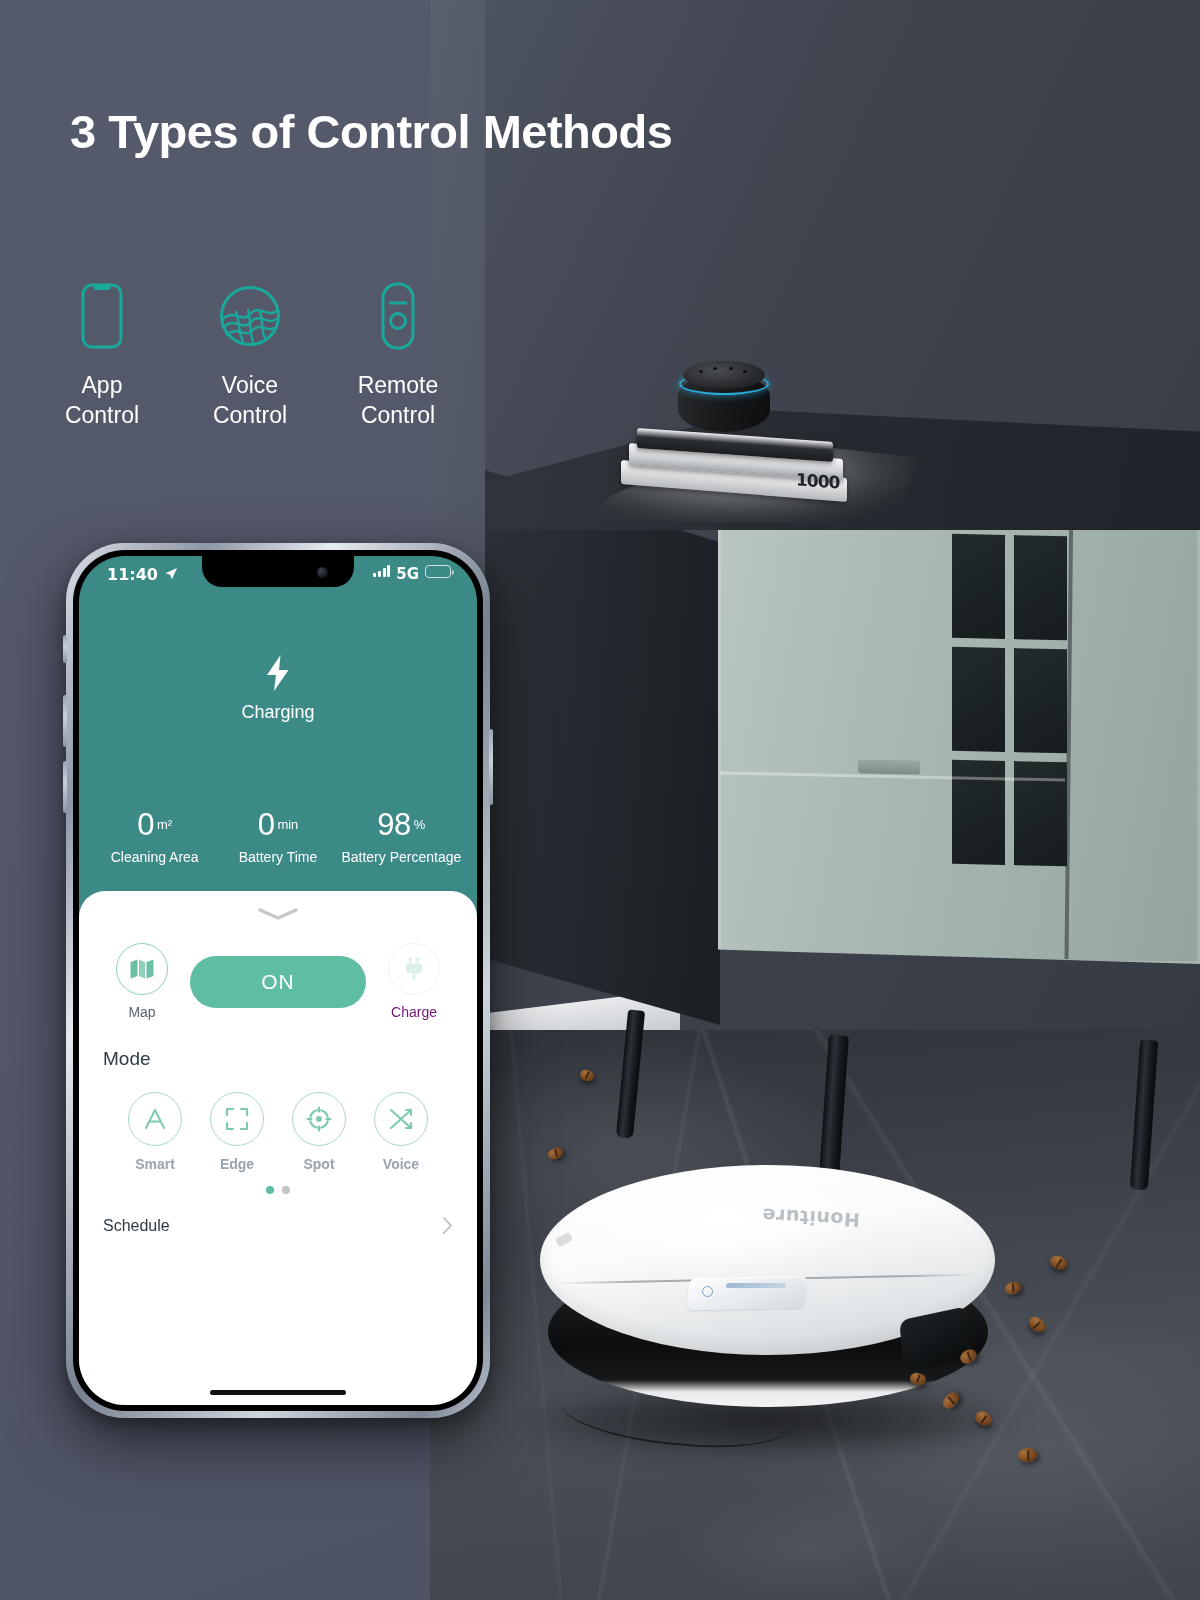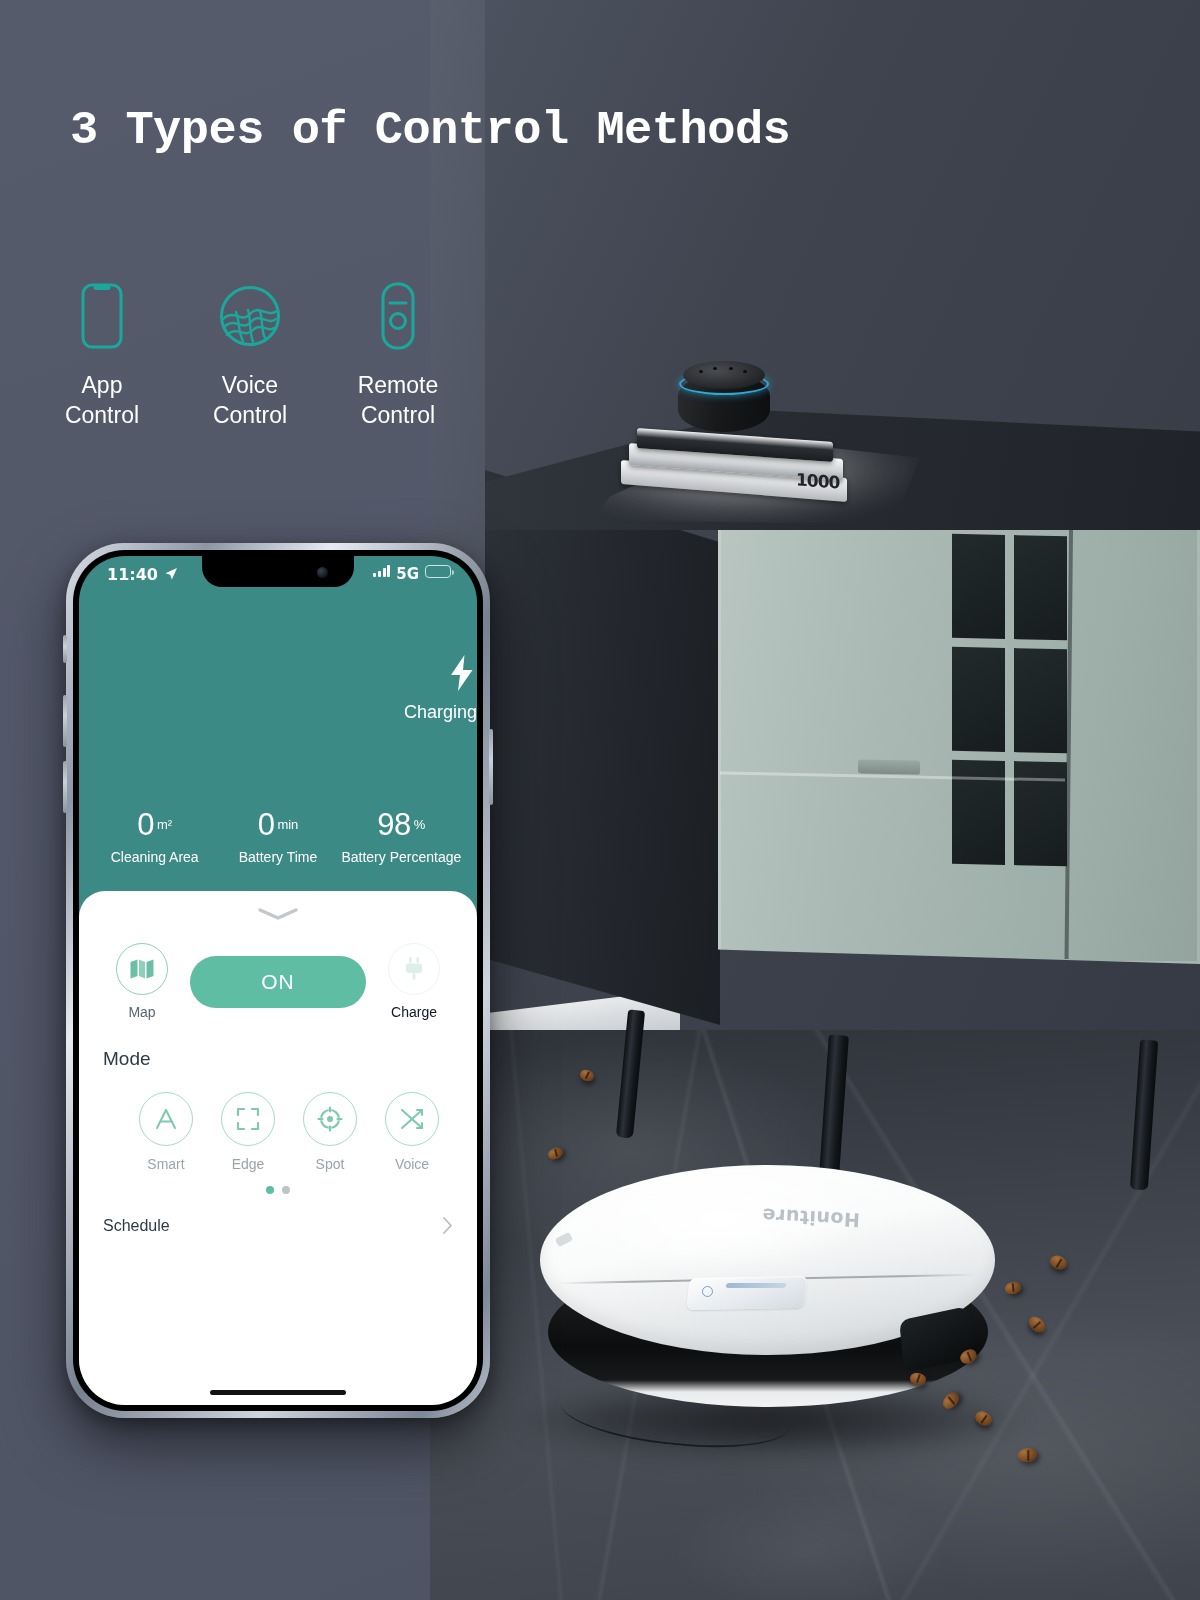--- a/index.html
+++ b/index.html
@@ -217,21 +217,21 @@
   }
   .bean::after {
     content: ""; position: absolute; left: 50%; top: 12%;
     width: 1.5px; height: 76%; background: rgba(40,22,8,0.75);
     transform: translateX(-50%) rotate(8deg); border-radius: 2px;
   }
 
   
   .headline {
     position: absolute; left: 70px; top: 104px;
-    font-family: Liberation Mono, monospace;
+    font-family: Liberation Sans, sans-serif;
     font-size: 47px; font-weight: 700; color: #ffffff;
     letter-spacing: -0.5px;
   }
 
   
   .methods { position: absolute; left: 40px; top: 278px; display: flex; gap: 24px; }
   .method { width: 124px; display: flex; flex-direction: column; align-items: center; }
   .method-icon { height: 76px; display: flex; align-items: center; justify-content: center; }
   .method-label {
     margin-top: 16px; text-align: center; color: #ffffff;
@@ -306,21 +306,21 @@
   
   .app-header {
     display: flex; align-items: center; justify-content: space-between;
     padding: 14px 26px 6px 26px; color: #fff;
   }
   .hdr-title { font-size: 21px; font-weight: 500; letter-spacing: 0.3px; }
 
   
   .hero {
     flex: 0 0 auto; padding-top: 66px;
-    display: flex; flex-direction: column; align-items: flex-end;
+    display: flex; flex-direction: column; align-items: center;
   }
   .charge-state { margin-top: 10px; color: #fff; font-size: 18px; font-weight: 400; }
 
   .stats {
     display: flex; justify-content: space-around; align-items: flex-end;
     padding: 86px 14px 0 14px; color: #fff;
   }
   .stat { text-align: center; flex: 1; }
   .stat-val { font-size: 31px; font-weight: 300; line-height: 1; letter-spacing: -0.5px; }
   .stat-unit { font-size: 13px; font-weight: 400; vertical-align: super; margin-left: 3px; }
@@ -339,33 +339,33 @@
     padding: 14px 0 2px 0;
   }
   .qbtn { width: 78px; display: flex; flex-direction: column; align-items: center; }
   .qcircle {
     width: 52px; height: 52px; border-radius: 50%;
     display: flex; align-items: center; justify-content: center;
     border: 1.5px solid #8fcfbc;
   }
   .qcircle.dim { border-color: #eef4f2; }
   .qlabel { margin-top: 9px; font-size: 14px; color: #5b6570; }
-  .qlabel.dim { color: #0f172a; }
+  .qlabel.dim { color: #701a75; }
   .onbtn {
     width: 176px; height: 52px; border-radius: 26px;
     background: #5fbda4; color: #fff;
     display: flex; align-items: center; justify-content: center;
     font-size: 21px; font-weight: 400; letter-spacing: 1px;
     border: none; cursor: pointer;
   }
 
   .section-title {
     margin-top: 26px; font-size: 19px; color: #2e3b45; font-weight: 400;
   }
-  .modes { display: flex; justify-content: flex-end; margin-top: 22px; }
+  .modes { display: flex; justify-content: center; margin-top: 22px; font-weight: bold; }
   .mode { width: 82px; display: flex; flex-direction: column; align-items: center; }
   .mcircle {
     width: 54px; height: 54px; border-radius: 50%;
     border: 1.5px solid #a7dac8;
     display: flex; align-items: center; justify-content: center;
   }
   .mlabel { margin-top: 10px; font-size: 14px; color: #9aa4ad; }
 
   .dots { display: flex; justify-content: center; gap: 8px; margin-top: 14px; }
   .dot { width: 8px; height: 8px; border-radius: 50%; background: #bfc4c8; }

